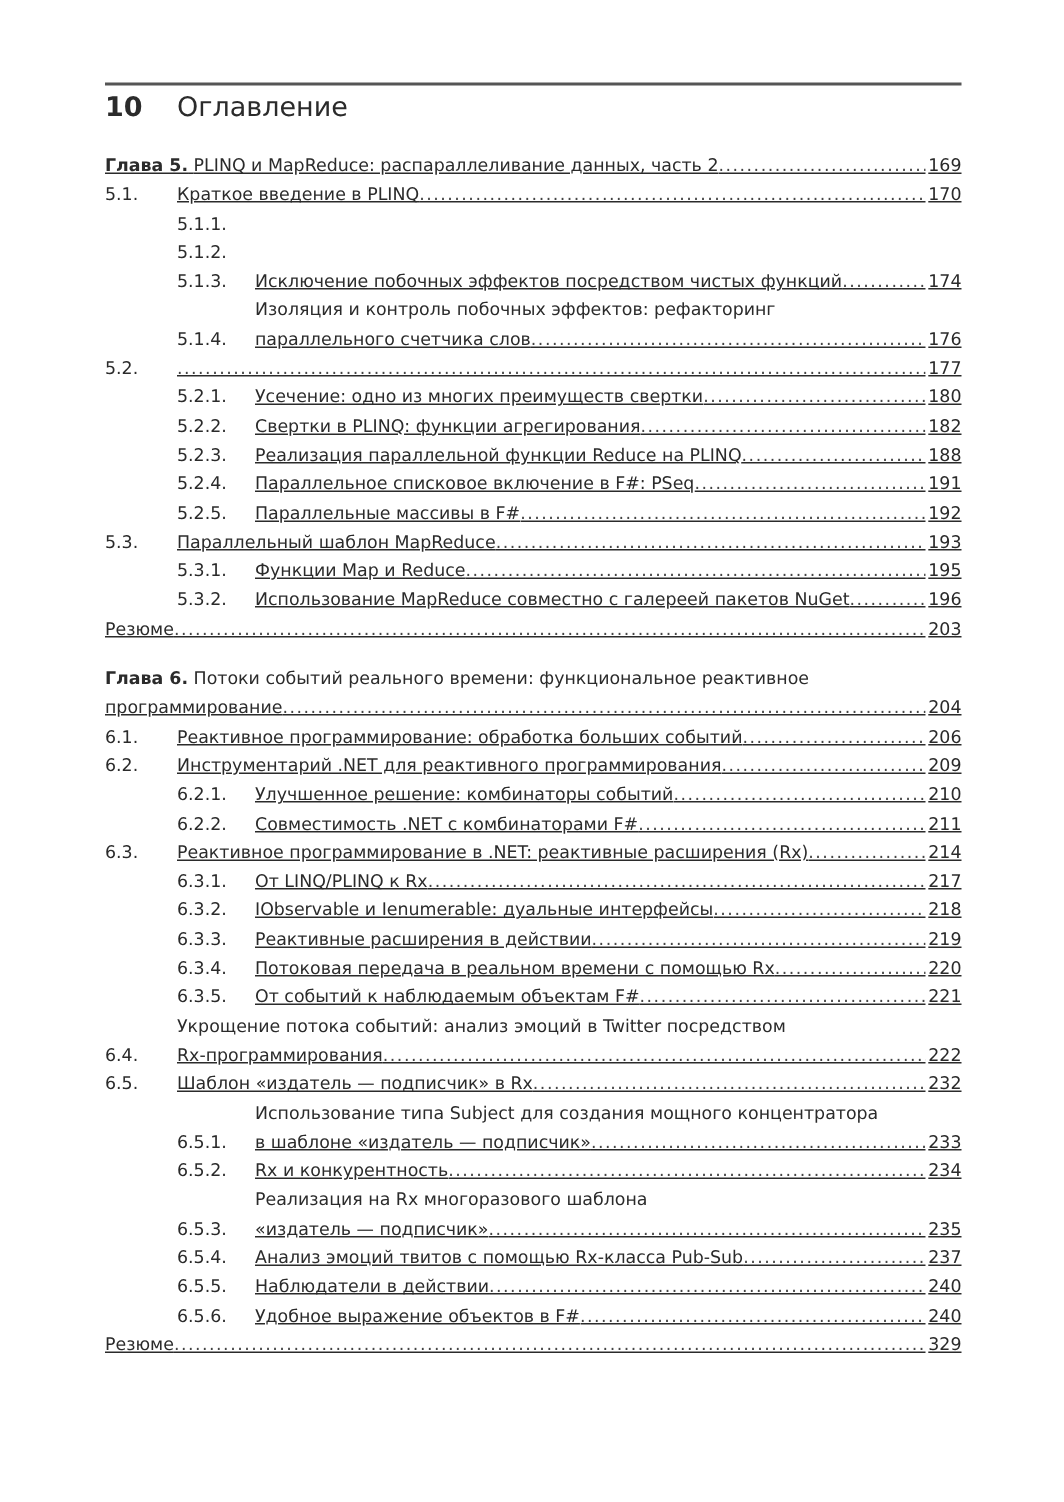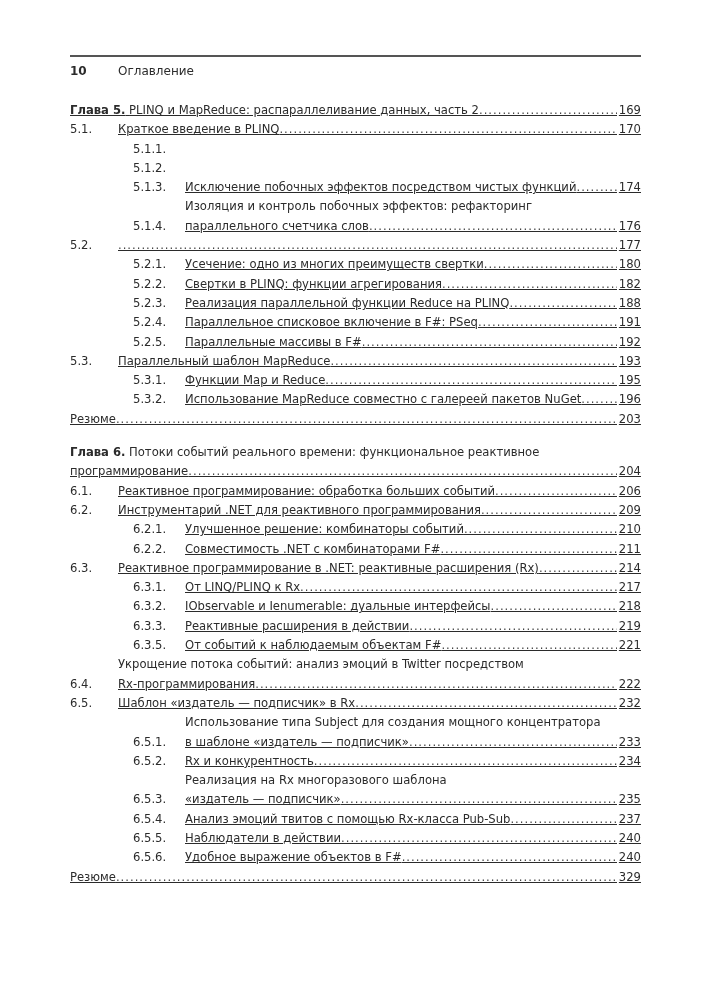--- a/index.html
+++ b/index.html
@@ -2,27 +2,27 @@
 <html><head>
 <meta charset="utf-8">
 <style>
   html, body { margin: 0; padding: 0; background: #ffffff; }
   body {
     width: 709px; height: 1001px; position: relative; overflow: hidden;
     font-family: "DejaVu Sans", sans-serif; color: #2b2b2b;
   }
   .page { position: absolute; left: 70px; top: 55px; width: 571px; }
   .header-rule { height: 2px; background: #555; margin-bottom: 4px; }
-  .header { display: flex; align-items: center; font-size: 12px; height: 20px; }
+  .header { display: flex; align-items: flex-start; font-size: 18px; height: 20px; }
   .header .num { font-weight: bold; width: 48px; }
   .toc { position: absolute; left: 70px; top: 101px; width: 571px; font-size: 11.6px; }
   .row { display: flex; align-items: flex-end; height: 19.3px; line-height: 19.3px; white-space: nowrap; }
   .row.two { height: 38.6px; }
   .num1 { width: 48px; flex: none; margin-top: 32px; }
-  .num2 { width: 52px; flex: none; margin-left: 63px; }
+  .num2 { width: 52px; flex: none; margin-left: 48px; }
   .body { flex: 1; display: flex; flex-direction: column; min-width: 0; }
   .line-first { height: 19.3px; }
   .last { display: flex; align-items: flex-end; text-decoration: underline; }
   .title { flex: none; }
   .dots { flex: 1; overflow: hidden; letter-spacing: 1px; color: #444; }
   .dots::after { content: "............................................................................................................................................................................................................"; }
   .page-no { flex: none; text-align: right; padding-left: 2px; }
   .chapter-label { font-weight: bold; }
   .gap { height: 14px; }
 </style>
@@ -267,20 +267,30 @@
       <span class="num2">6.3.3.</span>
       <div class="body">
         <div class="last">
           <span class="title">Реактивные расширения в действии</span>
           <span class="dots"></span>
           <span class="page-no">219</span>
         </div>
       </div>
     </div>
     <div class="row">
+      <span class="num2">6.3.4.</span>
+      <div class="body">
+        <div class="last">
+          <span class="title">Потоковая передача в реальном времени с помощью Rx</span>
+          <span class="dots"></span>
+          <span class="page-no">220</span>
+        </div>
+      </div>
+    </div>
+    <div class="row">
       <span class="num2">6.3.5.</span>
       <div class="body">
         <div class="last">
           <span class="title">От событий к наблюдаемым объектам F#</span>
           <span class="dots"></span>
           <span class="page-no">221</span>
         </div>
       </div>
     </div>
     <div class="row two">

